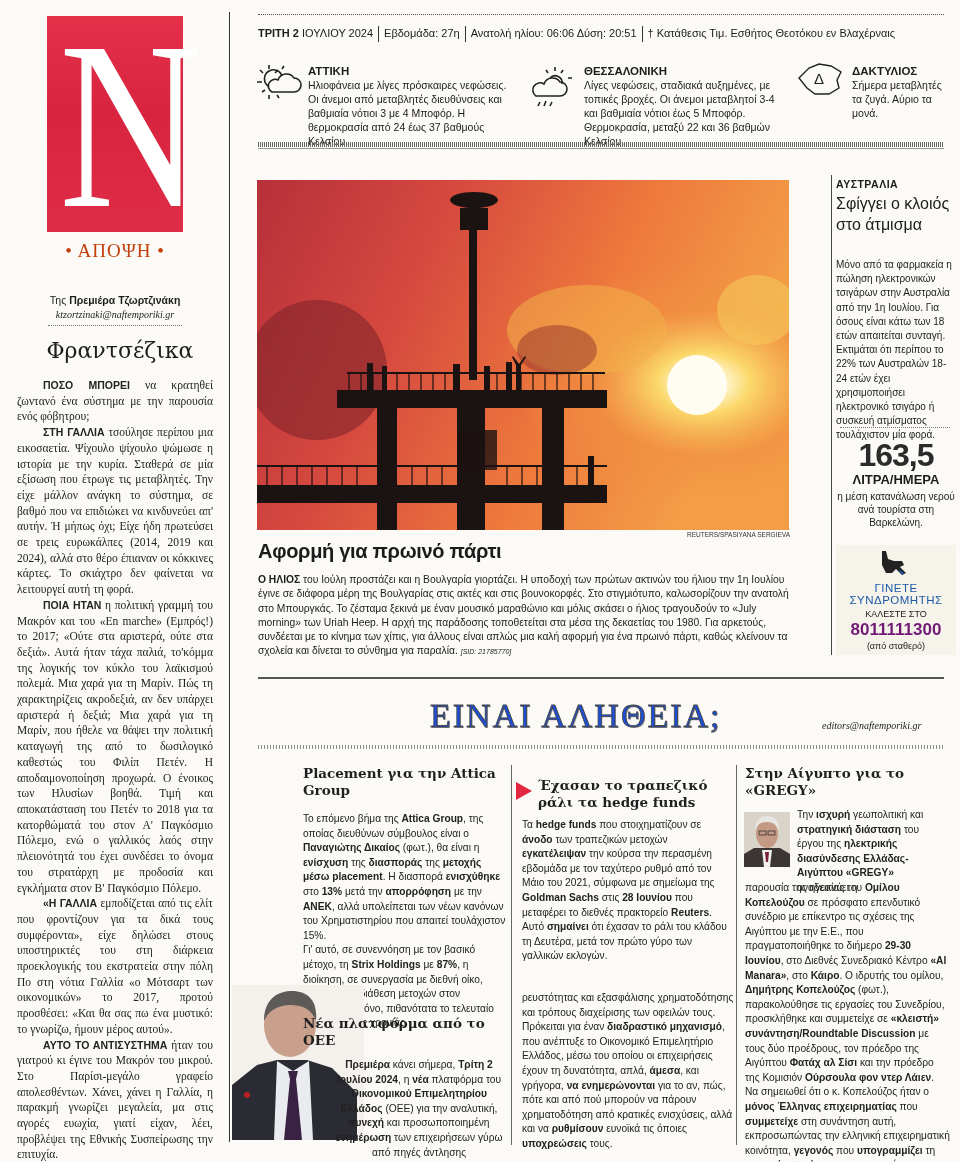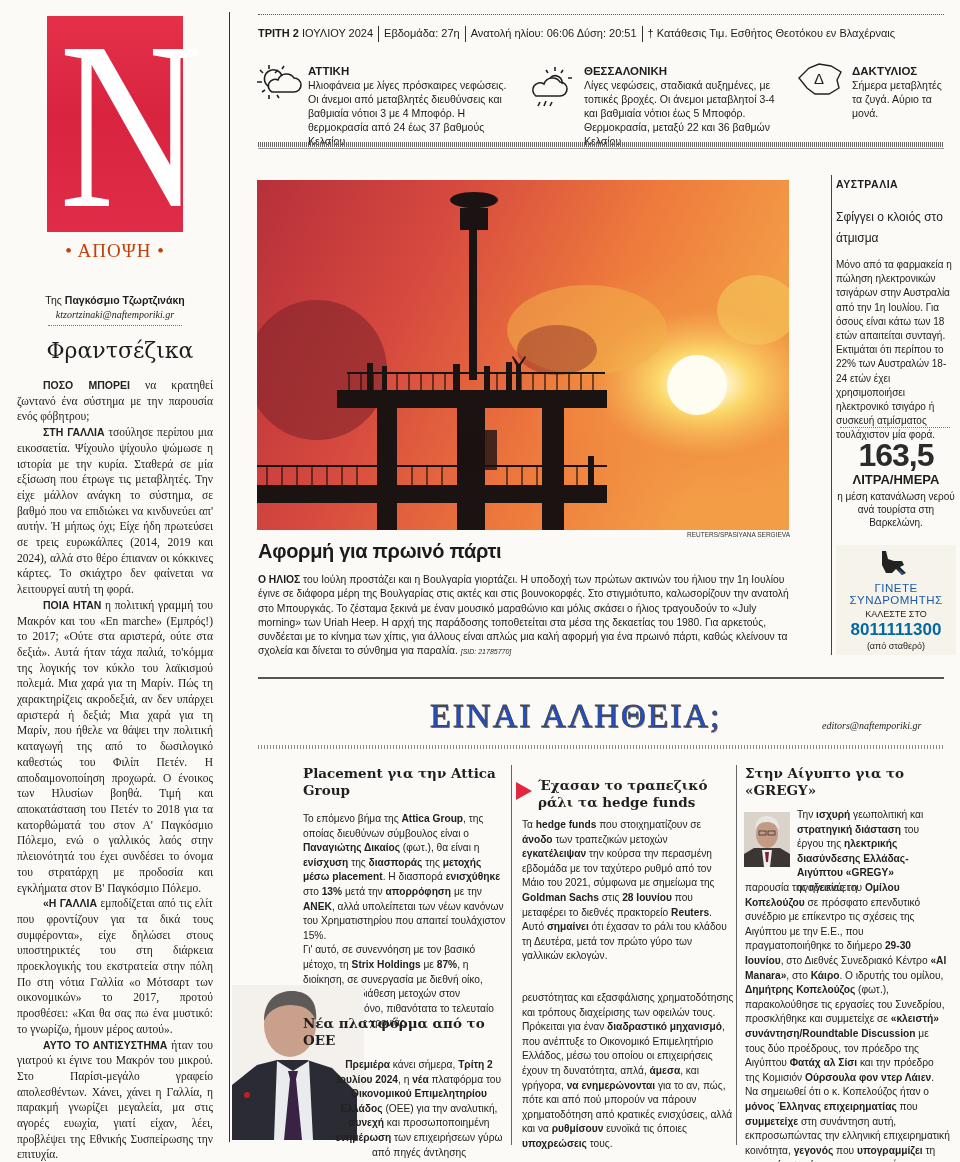--- a/index.html
+++ b/index.html
@@ -34,30 +34,30 @@
   #hatch-top2 { left:258px; top:148px; width:686px; border-top:1px solid #999; }
 
   
   #photo { left:257px; top:180px; width:532px; height:350px; overflow:hidden; }
   #photo-credit { left:620px; top:531px; width:170px; text-align:right; font-size:6.5px; color:#333; }
   #story-title { left:258px; top:540px; font-size:20px; font-weight:bold; color:#1b1b1b; letter-spacing:-0.3px; }
   #story-body { left:258px; top:573px; width:540px; font-size:10.3px; line-height:14.3px; }
 
   
   #au-kicker { left:836px; top:178px; font-weight:bold; font-size:10.5px; letter-spacing:0.5px; }
-  #au-title { left:836px; top:207px; width:120px; font-size:12px; line-height:21px; }
+  #au-title { left:836px; top:193px; width:120px; font-size:16px; line-height:21px; }
   #au-body { left:836px; top:258px; width:120px; font-size:10px; line-height:14.2px; }
   #au-rule { left:840px; top:427px; width:110px; border-top:1px dotted #777; }
   #stat-num { left:836px; top:437px; width:120px; text-align:center; font-size:32px; font-weight:bold; color:#2b2b2b; letter-spacing:-1px; }
   #stat-unit { left:836px; top:472px; width:120px; text-align:center; font-size:13px; font-weight:bold; }
   #stat-desc { left:836px; top:490px; width:120px; text-align:center; font-size:10px; line-height:13px; }
   #sub-box { left:836px; top:545px; width:120px; height:110px; background:#f6f3ea; }
   #sub-title { left:836px; top:582px; width:120px; text-align:center; font-size:11.5px; line-height:12px; font-weight:normal; color:#1d5aa8; letter-spacing:0.5px; }
   #sub-call { left:836px; top:609px; width:120px; text-align:center; font-size:9px; }
-  #sub-phone { left:836px; top:620px; width:120px; text-align:center; font-size:17px; font-weight:bold; color:#0369a1; }
+  #sub-phone { left:836px; top:620px; width:120px; text-align:center; font-size:17px; font-weight:bold; color:#701a75; }
   #sub-note { left:836px; top:641px; width:120px; text-align:center; font-size:9px; }
 
   
   #sec-rule { left:258px; top:677px; width:686px; border-top:2px solid #555; }
   #einai { left:430px; top:697px; font-family:"Liberation Serif", serif; font-size:34px; letter-spacing:2px; color:#1d4ed8; -webkit-text-stroke:0.8px #444; text-shadow:1px 1px 0 #999; }
   #einai-email { left:822px; top:720px; font-family:"Liberation Serif", serif; font-style:italic; font-size:10px; }
   #hatch-mid { left:258px; top:745px; width:686px; height:4px; background:repeating-linear-gradient(90deg,#888 0 1px,transparent 1px 3px); }
 
   
   .art-title { font-family:"DejaVu Serif", serif; font-size:13.5px; line-height:17px; font-weight:bold; color:#1f1f1f; }
@@ -80,21 +80,21 @@
 </style>
 </head>
 <body>
 
 <div id="logo" class="abs">
   <div id="logo-letter">N</div>
 </div>
 <div id="section-label" class="abs">• ΑΠΟΨΗ •</div>
 <div id="byline" class="abs">
   <span>Της</span>
-  <b>Παγκόσμιο Τζωρτζινάκη</b>
+  <b>Πρεμιέρα Τζωρτζινάκη</b>
 </div>
 <div id="byline-email" class="abs">ktzortzinaki@naftemporiki.gr</div>
 <div id="byline-rule" class="abs"></div>
 <div id="col-title" class="abs">Φραντσέζικα</div>
 <div id="col-body" class="abs">
     <p><span class="lead">ΠΟΣΟ ΜΠΟΡΕΙ</span><span> να κρατηθεί ζωντανό ένα σύστημα με την παρουσία ενός φόβητρου;</span></p>
     <p><span class="lead">ΣΤΗ ΓΑΛΛΙΑ</span><span> τσούλησε περίπου μια εικοσαετία. Ψίχουλο ψίχουλο ψώμωσε η ιστορία με την κυρία. Σταθερά σε μία εξίσωση που έτρωγε τις μεταβλητές. Την είχε μάλλον ανάγκη το σύστημα, σε βαθμό που να επιδιώκει να κινδυνεύει απ' αυτήν. Ή μήπως όχι; Είχε ήδη πρωτεύσει σε τρεις ευρωκάλπες (2014, 2019 και 2024), αλλά στο θέρο έπιαναν οι κόκκινες κάρτες. Το σκιάχτρο δεν φαίνεται να λειτουργεί αυτή τη φορά.</span></p>
     <p><span class="lead">ΠΟΙΑ ΗΤΑΝ</span><span> η πολιτική γραμμή του Μακρόν και του «En marche» (Εμπρός!) το 2017; «Ούτε στα αριστερά, ούτε στα δεξιά». Αυτά ήταν τάχα παλιά, το'κόμμα της λογικής τον κύκλο του λαϊκισμού πολεμά. Μια χαρά για τη Μαρίν. Πώς τη χαρακτηρίζεις ακροδεξιά, αν δεν υπάρχει αριστερά ή δεξιά; Μια χαρά για τη Μαρίν, που ήθελε να θάψει την πολιτική καταγωγή της από το δωσιλογικό καθεστώς του Φιλίπ Πετέν. Η αποδαιμονοποίηση προχωρά. Ο ένοικος των Ηλυσίων βοηθά. Τιμή και αποκατάσταση του Πετέν το 2018 για τα κατορθώματά του στον Α' Παγκόσμιο Πόλεμο, ενώ ο γαλλικός λαός στην πλειονότητά του έχει συνδέσει το όνομα του στρατάρχη με προδοσία και εγκλήματα στον Β' Παγκόσμιο Πόλεμο.</span></p>
     <p><span class="lead">«Η ΓΑΛΛΙΑ</span><span> εμποδίζεται από τις ελίτ που φροντίζουν για τα δικά τους συμφέροντα», είχε δηλώσει στους υποστηρικτές του στη διάρκεια προεκλογικής του εκστρατεία στην πόλη Πο στη νότια Γαλλία «ο Μότσαρτ των οικονομικών» το 2017, προτού προσθέσει: «Και θα σας πω ένα μυστικό: το γνωρίζω, ήμουν μέρος αυτού».</span></p>
     <p><span class="lead">ΑΥΤΟ ΤΟ ΑΝΤΙΣΥΣΤΗΜΑ</span><span> ήταν του γιατρού κι έγινε του Μακρόν του μικρού. Στο Παρίσι-μεγάλο γραφείο απολεσθέντων. Χάνει, χάνει η Γαλλία, η παρακμή γνωρίζει μεγαλεία, μα στις αγορές ευωχία, γιατί είχαν, λέει, προβλέψει της Εθνικής Συσπείρωσης την επιτυχία.</span></p>

